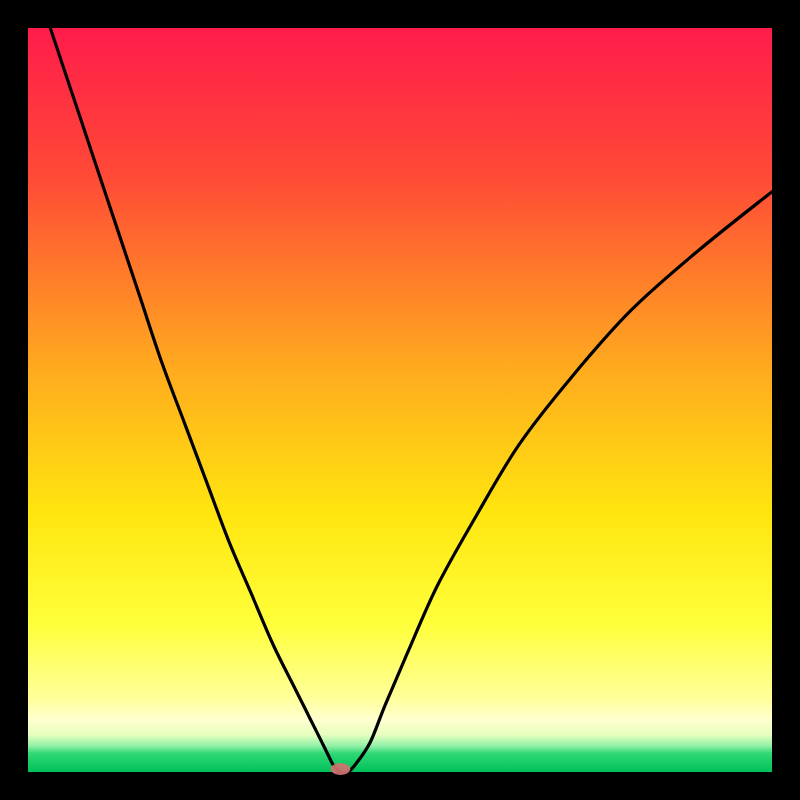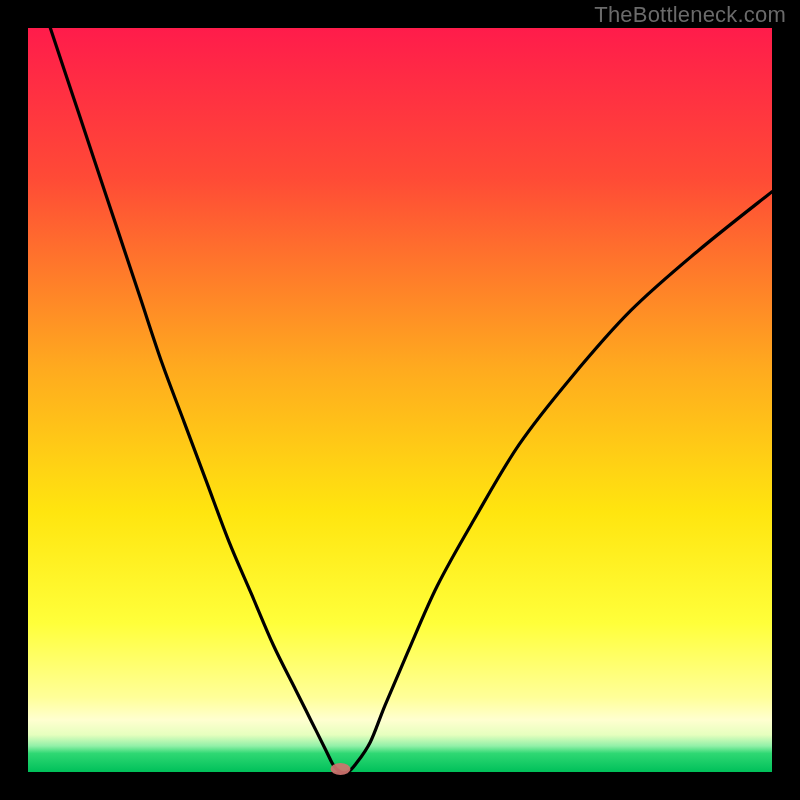--- a/index.html
+++ b/index.html
@@ -32,21 +32,20 @@
   svg {
     position: absolute;
     left: 0;
     top: 0;
   }
 </style>
 </head>
 <body>
 
 <div class="frame">
-  <div class="watermark">TheBottleneck.com</div>
 
   <svg id="chart-svg" width="800" height="800" viewBox="0 0 800 800">
     <defs>
       <linearGradient id="bg-grad" x1="0" y1="0" x2="0" y2="1">
           <stop offset="0.00%" stop-color="#ff1c4b"></stop>
           <stop offset="20.00%" stop-color="#ff4a36"></stop>
           <stop offset="45.00%" stop-color="#ffa81f"></stop>
           <stop offset="65.00%" stop-color="#ffe50f"></stop>
           <stop offset="80.00%" stop-color="#ffff3a"></stop>
           <stop offset="90.00%" stop-color="#ffff99"></stop>

